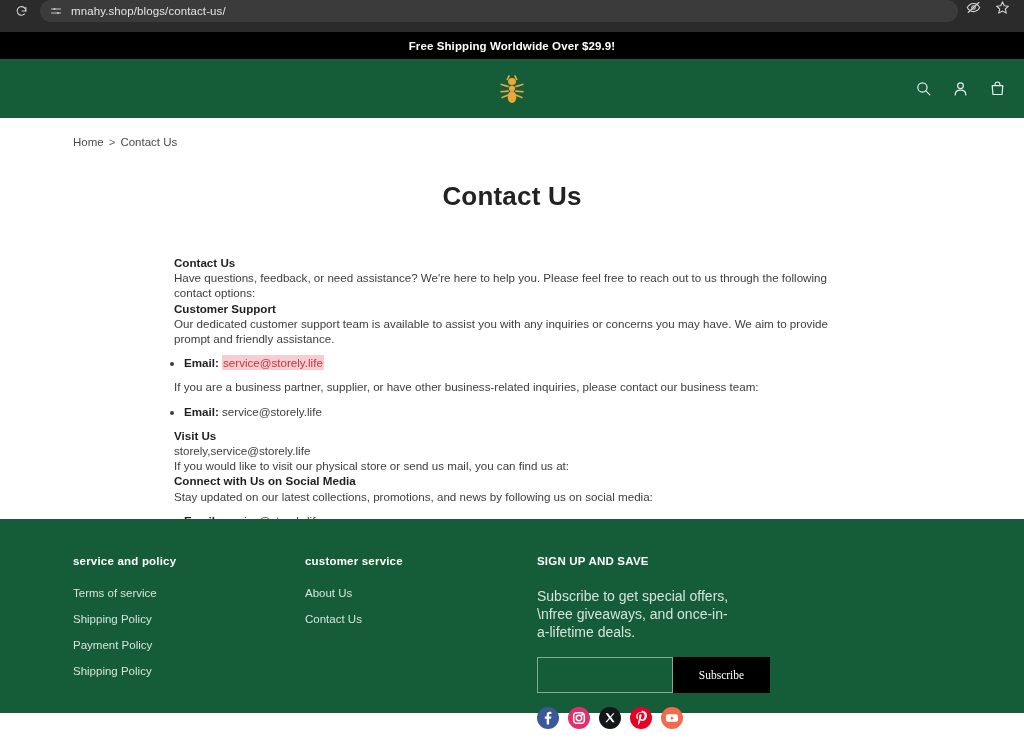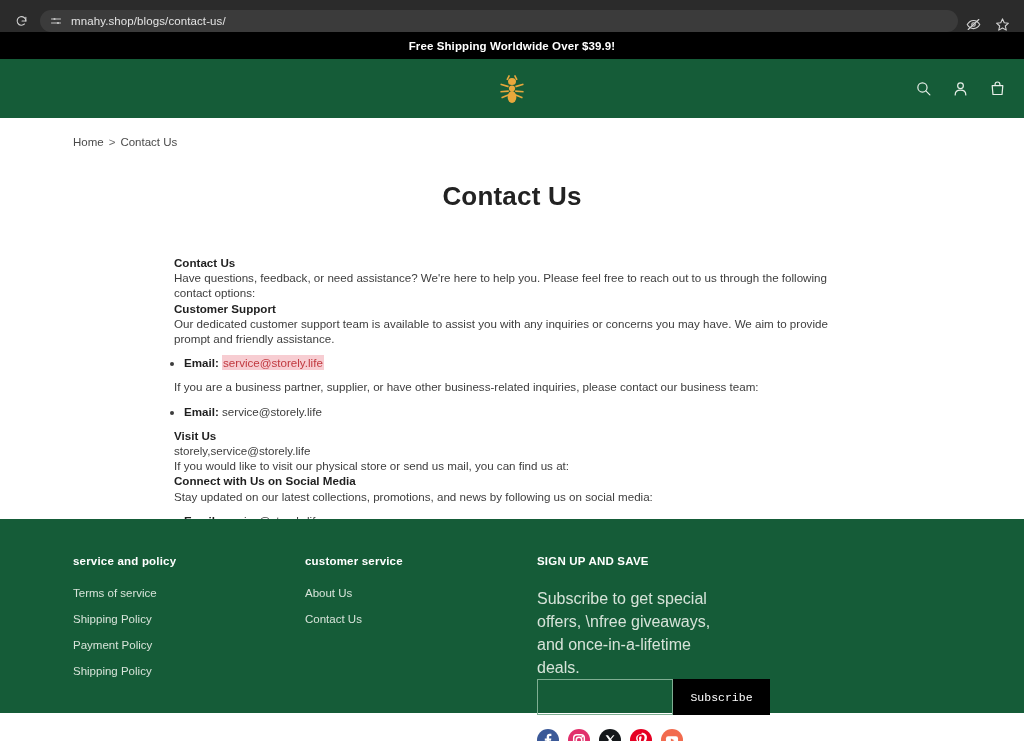--- a/index.html
+++ b/index.html
@@ -8,21 +8,21 @@
     font-family: "Liberation Sans", sans-serif;
     background: #ffffff;
     overflow: hidden;
   }
 
   
   .browser-bar {
     height: 32px;
     background: #2b2b2b;
     display: flex;
-    align-items: flex-end;
+    align-items: flex-start;
     padding: 0 10px;
     gap: 8px;
   }
   .reload-btn {
     width: 22px; height: 22px;
     display: flex; align-items: center; justify-content: center;
     color: #cfcfcf; flex: 0 0 auto;
     cursor: pointer;
   }
   .url-pill {
@@ -144,43 +144,44 @@
   .footer .link {
     display: block;
     color: #d7e3d9;
     font-size: 11.5px;
     text-decoration: none;
     margin-bottom: 14px;
     cursor: pointer;
   }
   .footer .blurb {
     color: #d7e3d9;
-    font-size: 16px;
-    line-height: 23px;
+    font-size: 14px;
+    line-height: 18px;
     width: 200px;
+    margin-bottom: 16px;
   }
   .subscribe-row { display: flex; align-items: stretch; height: 36px; }
   .sub-input {
     width: 136px;
     background: transparent;
     border: 1px solid #7fae92;
     outline: none;
     color: #ffffff;
     font-size: 11.5px;
     padding: 0 8px;
     font-family: "Liberation Sans", sans-serif;
   }
   .sub-btn {
     width: 97px;
     background: #000000;
     border: none;
     color: #ffffff;
     font-size: 11.5px;
     cursor: pointer;
-    font-family: Liberation Mono, monospace;
+    font-family: Liberation Serif, serif;
   }
   .socials { display: flex; gap: 9px; margin-top: 14px; }
   .soc {
     width: 22px; height: 22px;
     border-radius: 50%;
     display: flex; align-items: center; justify-content: center;
     color: #ffffff;
     font-size: 12px;
     font-weight: bold;
     cursor: pointer;
@@ -219,21 +220,21 @@
     </span>
     <span class="ci">
       <svg width="15" height="15" viewBox="0 0 24 24" fill="none" stroke="currentColor" stroke-width="1.8" stroke-linejoin="round">
         <polygon points="12,3 14.8,9.2 21.5,9.9 16.5,14.4 18,21 12,17.6 6,21 7.5,14.4 2.5,9.9 9.2,9.2"></polygon>
       </svg>
     </span>
   </div>
 </div>
 
 <div class="announce">
-  <span>Free Shipping Worldwide Over $39.9!</span>
+  <span>Free Shipping Worldwide Over $29.9!</span>
 </div>
 
 <div class="site-header">
   <div class="logo">
     <svg width="30" height="32" viewBox="0 0 30 32" fill="#e8a83c">
       <ellipse cx="15" cy="8.5" rx="4" ry="3.6"></ellipse>
       <ellipse cx="15" cy="15.5" rx="3.1" ry="3"></ellipse>
       <ellipse cx="15" cy="24" rx="4.4" ry="6"></ellipse>
       <rect x="10.4" y="2.2" width="1.6" height="5" transform="rotate(28 11.2 4.7)"></rect>
       <rect x="18" y="2.2" width="1.6" height="5" transform="rotate(-28 18.8 4.7)"></rect>

